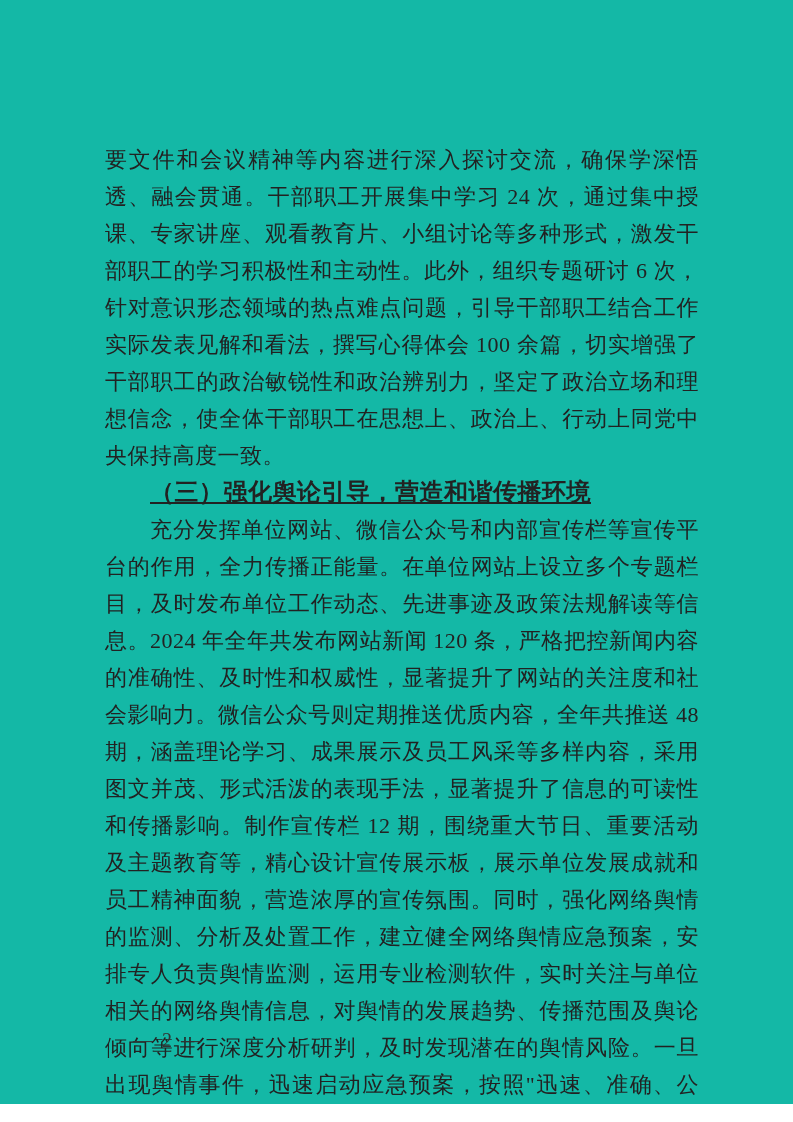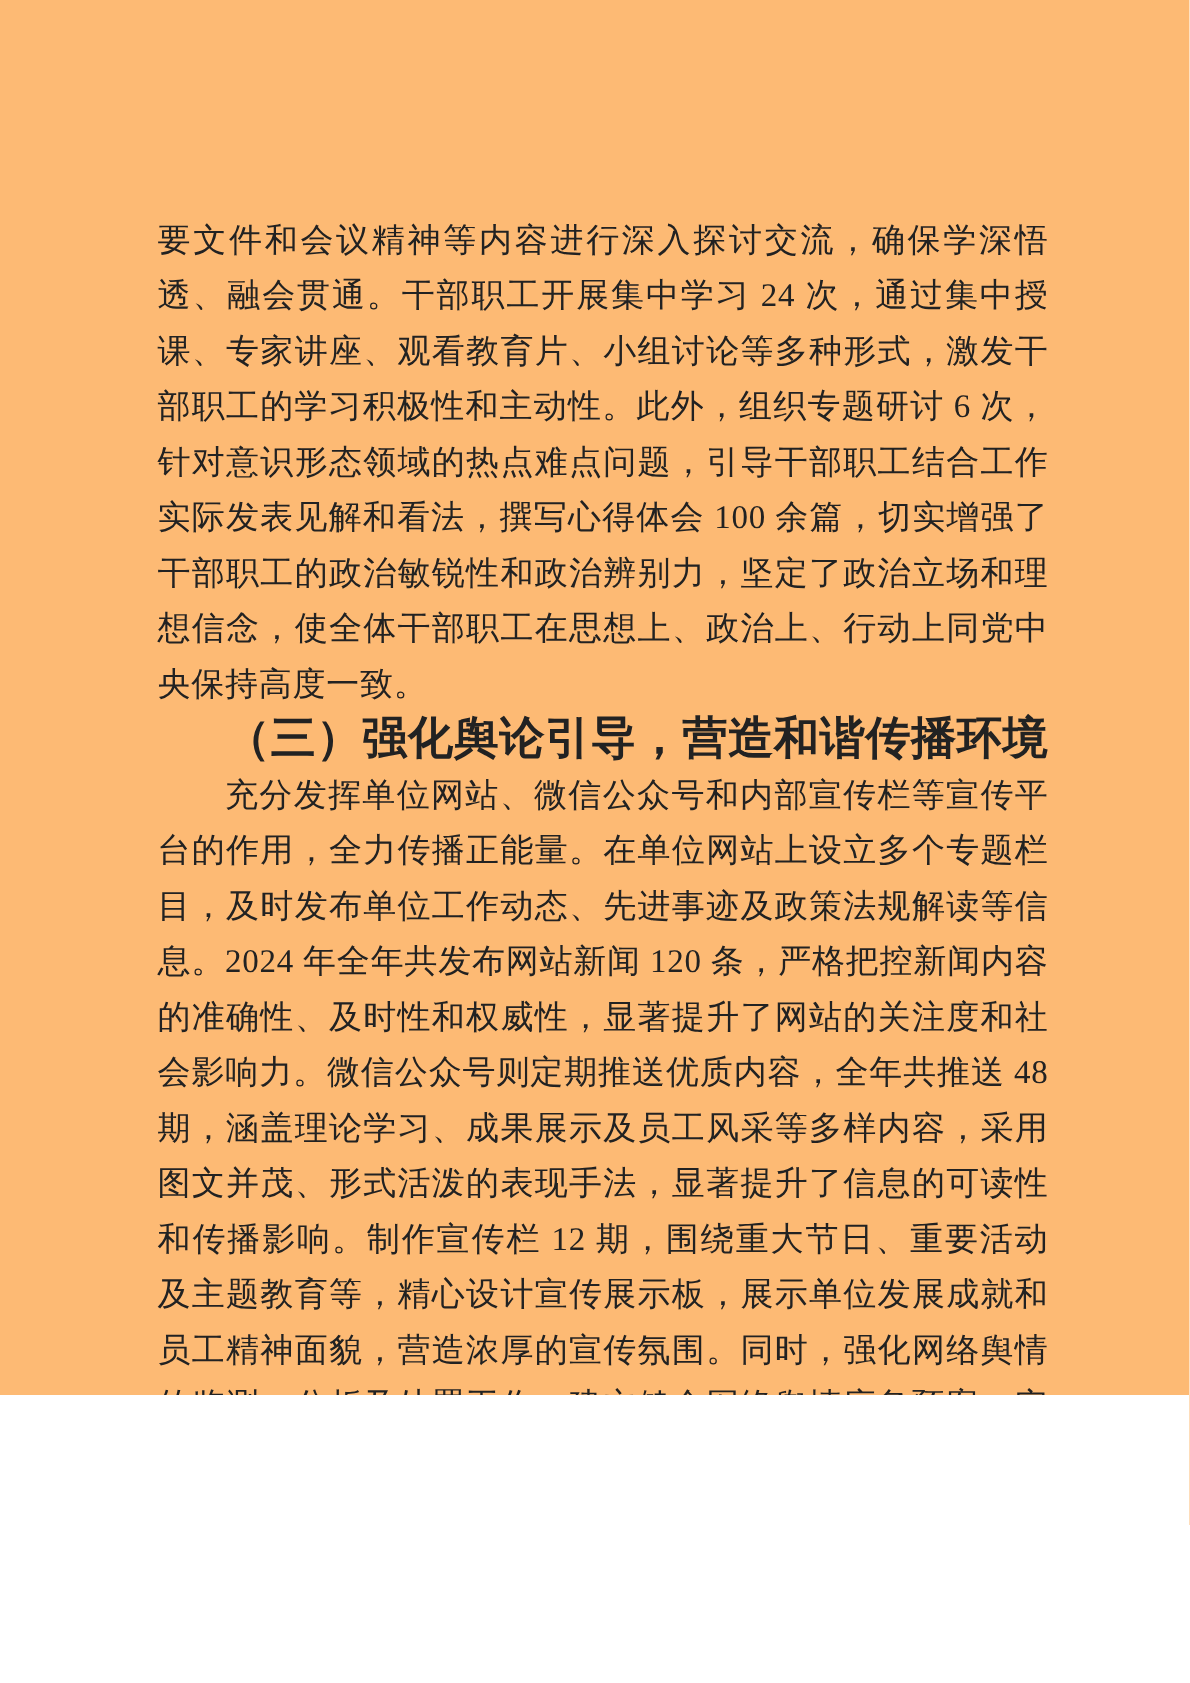--- a/index.html
+++ b/index.html
@@ -3,22 +3,22 @@
 <meta charset="utf-8">
 <style>
   html, body {
     margin: 0;
     padding: 0;
     background: #ffffff;
   }
   .page {
     position: relative;
     width: 793px;
-    height: 930px;
-    background: #fdba74;
+    height: 1104px;
+    background: #14b8a6;
     overflow: hidden;
     font-family: "Liberation Serif", "DejaVu Serif", serif;
     color: #222222;
   }
   .doc-body {
     position: absolute;
     left: 105px;
     top: 141px;
     width: 594px;
     font-size: 22px;
@@ -31,23 +31,24 @@
     margin: 0;
     padding: 0;
   }
   .para.indented {
     text-indent: 45px;
   }
   .section-heading {
     margin: 0;
     padding: 0;
     text-indent: 45px;
-    font-size: 30px;
+    font-size: 24px;
     font-weight: bold;
     line-height: 37px;
+    text-decoration: underline;
   }
   .page-footer {
     position: absolute;
     left: 133px;
     top: 1028px;
     font-size: 20px;
     line-height: 24px;
     color: #333333;
     letter-spacing: 2px;
   }

